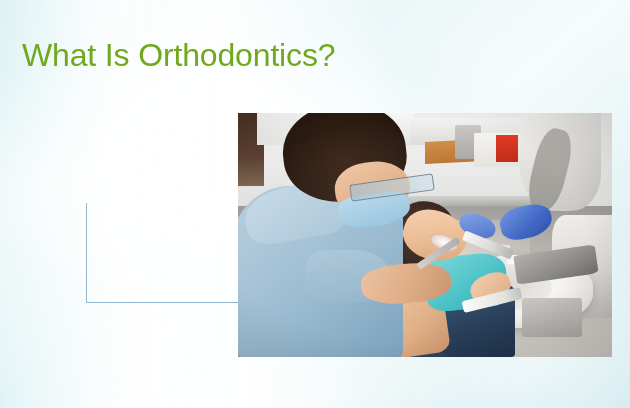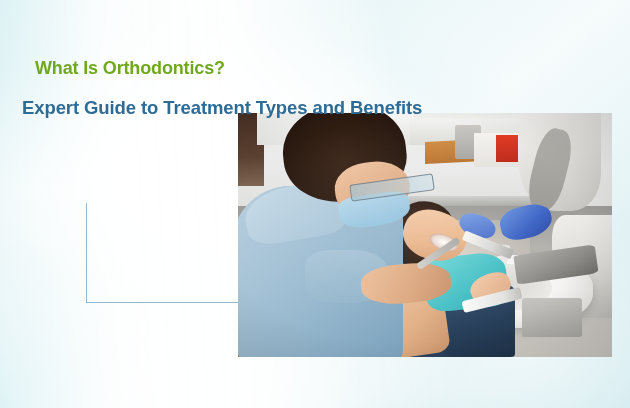--- a/index.html
+++ b/index.html
@@ -61,24 +61,24 @@
   }
 
   
   #heading-block {
     position: absolute;
     left: 22px;
     top: 40px;
     z-index: 6;
   }
   #headline {
-    margin: 13px;
-    font-size: 18px;
+    margin: 0;
+    font-size: 32px;
     line-height: 30px;
-    font-weight: bold;
+    font-weight: normal;
     letter-spacing: -0.15px;
     color: #70a81e;
     white-space: nowrap;
   }
   #subhead {
     margin: 5px 0 0 0;
     font-size: 18.5px;
     line-height: 24px;
     font-weight: bold;
     letter-spacing: -0.1px;
@@ -413,21 +413,20 @@
   <div id="bg-sheen-a"></div>
   <div id="bg-sheen-b"></div>
 
   <div id="bracket">
     <div id="bracket-vertical"></div>
     <div id="bracket-horizontal"></div>
   </div>
 
   <div id="heading-block">
     <h1 id="headline">What Is Orthodontics?</h1>
-    <h2 id="subhead">Expert Guide to Treatment Types and Benefits</h2>
   </div>
 
   <div id="photo" aria-label="Orthodontist in light blue scrubs and face mask treating a smiling female patient reclined in a dental chair with a teal bib, surrounded by dental clinic equipment">
     <div id="photo-scene">
       <div class="ph" id="ph-wall"></div>
       <div class="ph" id="ph-wall-dark-left"></div>
       <div class="ph" id="ph-cabinet-top"></div>
       <div class="ph" id="ph-counter"></div>
       <div class="ph" id="ph-counter-wood"></div>
       <div class="ph" id="ph-skirt"></div>

